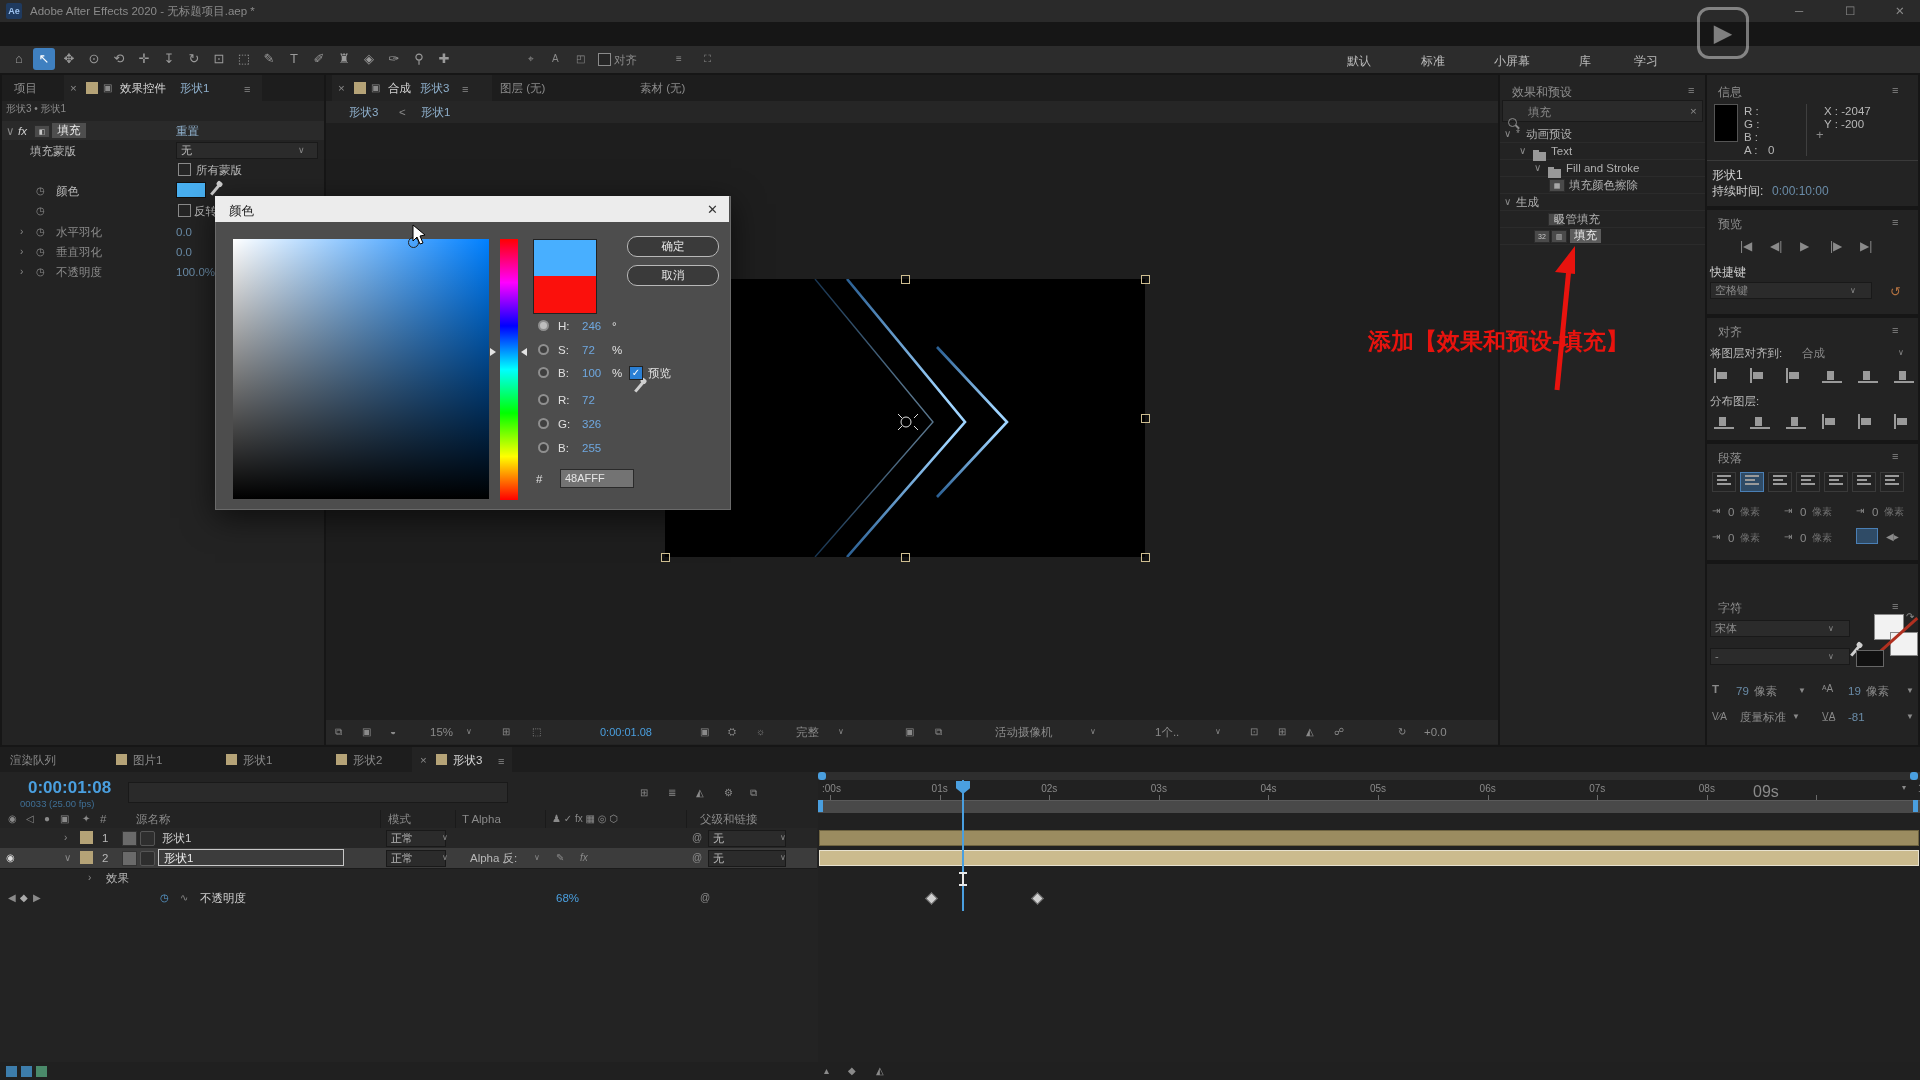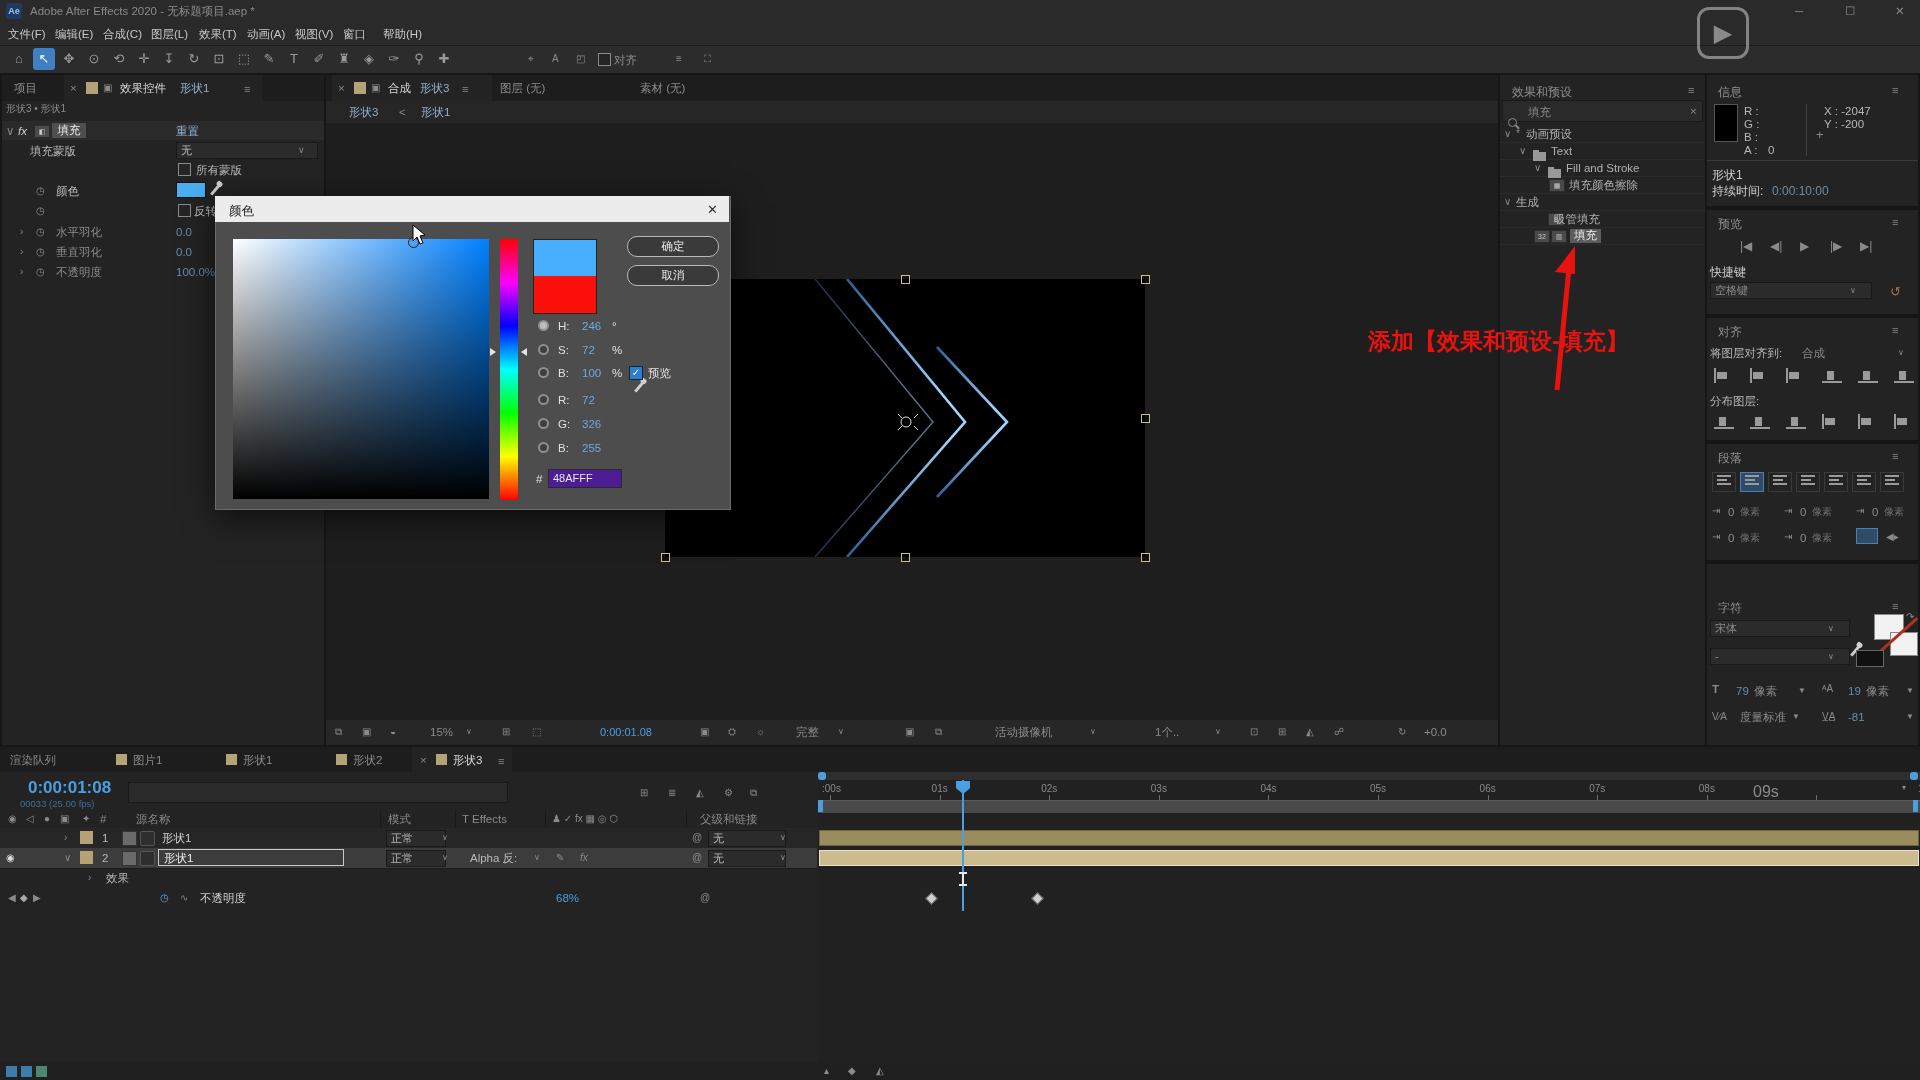--- a/index.html
+++ b/index.html
@@ -45,31 +45,20 @@
 
 <div id="app">
 
   <div class="ab" style="left:0;top:0;width:1920px;height:22px;background:#2a2a2a"></div>
   <div class="ab" style="left:6px;top:3px;width:16px;height:16px;background:#1f3a5f;color:#9ec3f0;font-size:9px;font-weight:bold;text-align:center;line-height:16px;border-radius:2px">Ae</div>
   <div class="ab tx dim" style="left:30px;top:6px">Adobe After Effects 2020 - 无标题项目.aep *</div>
   <div class="ab tx dim" style="left:1795px;top:6px">─</div>
   <div class="ab tx dim" style="left:1845px;top:6px">☐</div>
   <div class="ab tx dim" style="left:1895px;top:6px">✕</div>
 
-  <div class="ab" id="menubar" style="left:0;top:22px;width:1920px;height:23px;background:#2a2a2a;border-bottom:1px solid #1c1c1c">
-      <div class="ab tx" style="left:8px;top:7px;color:#c8c8c8">文件(F)</div>
-      <div class="ab tx" style="left:55px;top:7px;color:#c8c8c8">编辑(E)</div>
-      <div class="ab tx" style="left:103px;top:7px;color:#c8c8c8">合成(C)</div>
-      <div class="ab tx" style="left:151px;top:7px;color:#c8c8c8">图层(L)</div>
-      <div class="ab tx" style="left:199px;top:7px;color:#c8c8c8">效果(T)</div>
-      <div class="ab tx" style="left:247px;top:7px;color:#c8c8c8">动画(A)</div>
-      <div class="ab tx" style="left:295px;top:7px;color:#c8c8c8">视图(V)</div>
-      <div class="ab tx" style="left:343px;top:7px;color:#c8c8c8">窗口</div>
-      <div class="ab tx" style="left:383px;top:7px;color:#c8c8c8">帮助(H)</div>
-    </div>
 
   <div class="ab" id="toolbar" style="left:0;top:46px;width:1920px;height:27px;background:#2c2c2c">
       <div class="ab tool" style="left:8px;top:2px">⌂</div>
       <div class="ab tool active" style="left:33px;top:2px">↖</div>
       <div class="ab tool" style="left:58px;top:2px">✥</div>
       <div class="ab tool" style="left:83px;top:2px">⊙</div>
       <div class="ab tool" style="left:108px;top:2px">⟲</div>
       <div class="ab tool" style="left:133px;top:2px">✛</div>
       <div class="ab tool" style="left:158px;top:2px">↧</div>
       <div class="ab tool" style="left:183px;top:2px">↻</div>
@@ -84,20 +73,27 @@
       <div class="ab tool" style="left:408px;top:2px">⚲</div>
       <div class="ab tool" style="left:433px;top:2px">✚</div>
       <div class="ab tx dim sm" style="left:528px;top:8px">⌖</div>
       <div class="ab tx dim sm" style="left:552px;top:8px">A</div>
       <div class="ab tx dim sm" style="left:576px;top:8px">◰</div>
       <div class="ab tx dim sm" style="left:676px;top:8px">≡</div>
       <div class="ab tx dim sm" style="left:704px;top:8px">⛶</div>
     </div>
   <div class="ab chk" style="left:598px;top:53px"></div>
   <div class="ab tx dim" style="left:614px;top:55px">对齐</div>
+  <div class="ab" id="workspaces" style="left:0;top:46px;width:1920px;height:27px">
+      <div class="ab tx" style="left:1347px;top:9px;color:#bdbdbd;font-size:12px">默认</div>
+      <div class="ab tx" style="left:1421px;top:9px;color:#bdbdbd;font-size:12px">标准</div>
+      <div class="ab tx" style="left:1494px;top:9px;color:#bdbdbd;font-size:12px">小屏幕</div>
+      <div class="ab tx" style="left:1579px;top:9px;color:#bdbdbd;font-size:12px">库</div>
+      <div class="ab tx" style="left:1634px;top:9px;color:#bdbdbd;font-size:12px">学习</div>
+    </div>
 
   <div class="ab wlogo" style="left:1697px;top:7px">▶</div>
 
   <div class="ab panel" style="left:2px;top:75px;width:322px;height:670px"></div>
   <div class="ab tabstrip" style="left:2px;top:75px;width:322px;height:26px"></div>
   <div class="ab tx dim" style="left:14px;top:83px">项目</div>
   <div class="ab panel" style="left:64px;top:75px;width:198px;height:26px"></div>
   <div class="ab tx dim" style="left:70px;top:83px">×</div>
   <div class="ab chip" style="left:86px;top:82px"></div>
   <div class="ab tx dim sm" style="left:103px;top:83px">▣</div>
@@ -472,21 +468,21 @@
 
   <div class="ab" style="left:0;top:810px;width:817px;height:18px;background:#232323;border-bottom:1px solid #1a1a1a"></div>
   <div class="ab tx dim sm" style="left:8px;top:814px">◉</div>
   <div class="ab tx dim sm" style="left:26px;top:814px">◁</div>
   <div class="ab tx dim sm" style="left:44px;top:814px">●</div>
   <div class="ab tx dim sm" style="left:60px;top:814px">▣</div>
   <div class="ab tx dim sm" style="left:82px;top:814px">✦</div>
   <div class="ab tx dim" style="left:100px;top:814px">#</div>
   <div class="ab tx dim" style="left:136px;top:814px">源名称</div>
   <div class="ab tx dim" style="left:388px;top:814px">模式</div>
-  <div class="ab tx dim" style="left:462px;top:814px">T Effects</div>
+  <div class="ab tx dim" style="left:462px;top:814px">T Alpha</div>
   <div class="ab tx dim sm" style="left:552px;top:814px">♟ ✓ fx ▦ ◎ ⬡</div>
   <div class="ab tx dim" style="left:700px;top:814px">父级和链接</div>
   <div class="ab vline" style="left:380px;top:810px;height:58px"></div>
   <div class="ab vline" style="left:455px;top:810px;height:58px"></div>
   <div class="ab vline" style="left:545px;top:810px;height:58px"></div>
   <div class="ab vline" style="left:686px;top:810px;height:58px"></div>
 
   <div class="ab" style="left:0;top:828px;width:817px;height:20px;background:#262626;border-bottom:1px solid #1b1b1b"></div>
   <div class="ab tx dim sm" style="left:64px;top:833px">›</div>
   <div class="ab chip" style="left:80px;top:831px;width:13px;height:13px"></div>
@@ -599,21 +595,21 @@
 
   <div class="ab btn" style="left:627px;top:236px;width:90px;height:19px;line-height:19px">确定</div>
   <div class="ab btn" style="left:627px;top:265px;width:90px;height:19px;line-height:19px">取消</div>
   <div class="ab eyedrop" style="left:638px;top:336px"></div>
   <div class="ab" style="left:629px;top:366px;width:12px;height:12px;background:#2a7fd4;border:1px solid #222;color:#fff;font-size:10px;line-height:12px;text-align:center">✓</div>
   <div class="ab tx" style="left:648px;top:368px;color:#e0e0e0">预览</div>
 
   <div id="hsb-rows"></div>
   <div id="rgb-rows"></div>
   <div class="ab tx" style="left:536px;top:474px;color:#e0e0e0">#</div>
-  <div class="ab" style="left:548px;top:469px;width:64px;height:17px;background:#4c1d95;border:1px solid #2a2a2a;color:#e6e6e6;font-size:11px;line-height:17px;padding:0 4px">48AFFF</div>
+  <div class="ab" style="left:560px;top:469px;width:64px;height:17px;background:#737373;border:1px solid #2a2a2a;color:#e6e6e6;font-size:11px;line-height:17px;padding:0 4px">48AFFF</div>
 
   <svg class="ab" style="left:412px;top:224px" width="16" height="22">
     <polygon points="1,1 1,17 5,13 8,20 11,19 8,12 13,11" fill="#fff" stroke="#000" stroke-width="1"></polygon>
   </svg>
 
   <svg class="ab" style="left:1535px;top:238px" width="60" height="160">
     <line x1="22" y1="152" x2="34" y2="30" stroke="#e8130e" stroke-width="5"></line>
     <polygon points="40,8 20,34 40,36" fill="#e8130e"></polygon>
   </svg>
   <div class="ab" style="left:1368px;top:326px;font-size:23px;font-weight:bold;color:#e8130e">添加【效果和预设-填充】</div>

